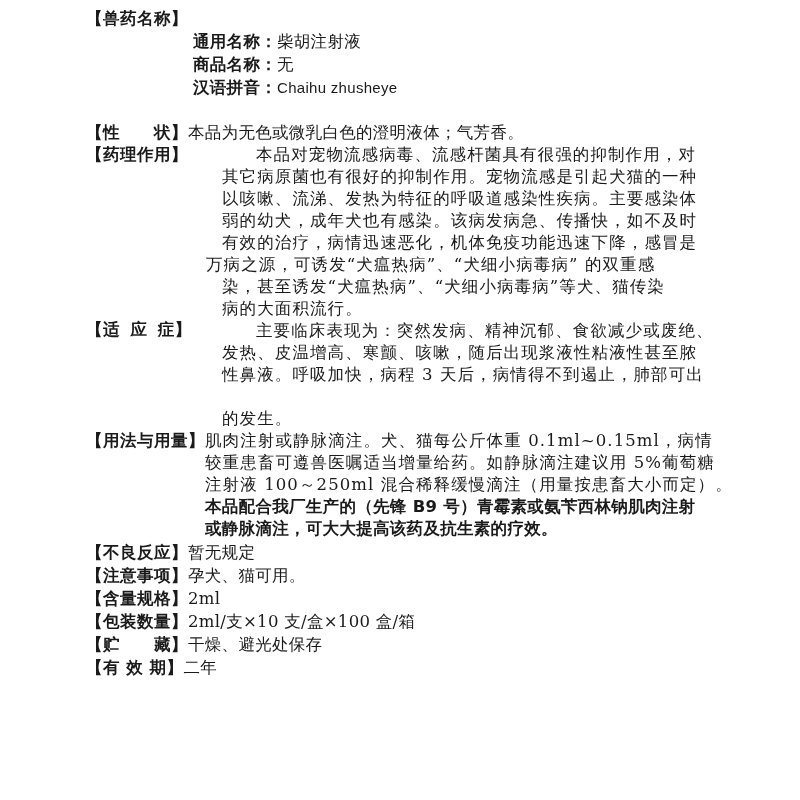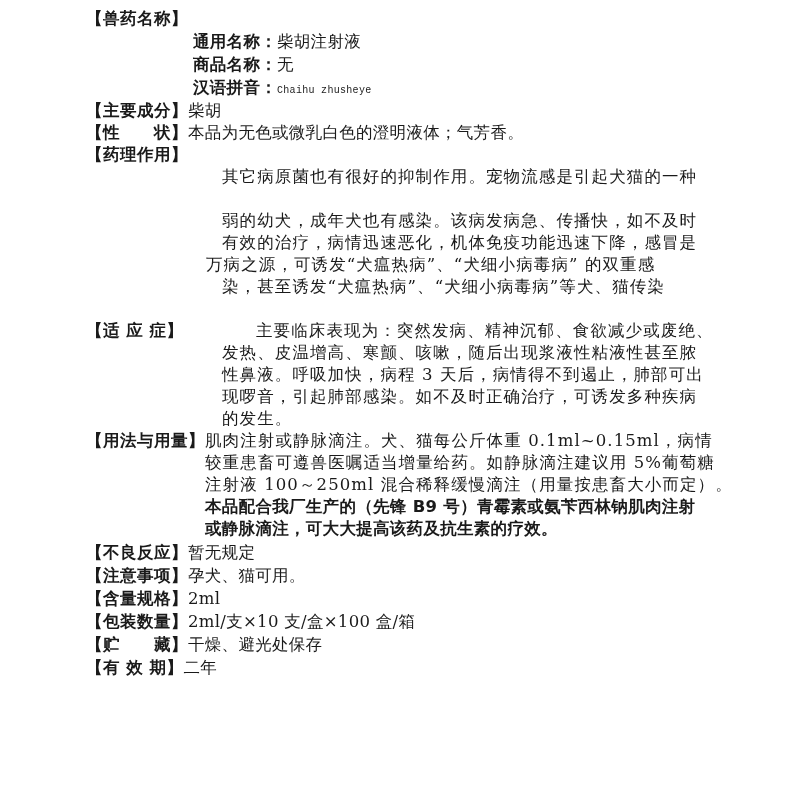--- a/index.html
+++ b/index.html
@@ -20,43 +20,42 @@
 <div class="doc">
 
   <div class="line label" style="left:86px; top:8px;">【兽药名称】</div>
   <div class="line" style="left:193px; top:31px;">
     <span class="sublabel">通用名称：</span><span>柴胡注射液</span>
   </div>
   <div class="line" style="left:193px; top:54px;">
     <span class="sublabel">商品名称：</span><span>无</span>
   </div>
   <div class="line" style="left:193px; top:77px;">
-    <span class="sublabel">汉语拼音：</span><span style="font-family:Liberation Mono, monospace;font-size:10px;">Chaihu zhusheye</span>
+    <span class="sublabel">汉语拼音：</span><span style="font-family:Liberation Sans, sans-serif;font-size:15px;">Chaihu zhusheye</span>
   </div>
 
-  <div class="line" style="left:86px; top:100px;">
-    <span class="label">【主要成分】</span><span>柴胡</span>
-  </div>
 
   <div class="line" style="left:86px; top:122px;">
     <span class="label">【性　　状】</span><span>本品为无色或微乳白色的澄明液体；气芳香。</span>
   </div>
 
   <div class="line label" style="left:86px; top:144px;">【药理作用】</div>
+  <div class="line para" style="left:256px; top:144px;">本品对宠物流感病毒、流感杆菌具有很强的抑制作用，对</div>
   <div class="line para" style="left:222px; top:166px;">其它病原菌也有很好的抑制作用。宠物流感是引起犬猫的一种</div>
+  <div class="line para" style="left:222px; top:188px;">以咳嗽、流涕、发热为特征的呼吸道感染性疾病。主要感染体</div>
   <div class="line para" style="left:222px; top:210px;">弱的幼犬，成年犬也有感染。该病发病急、传播快，如不及时</div>
   <div class="line para" style="left:222px; top:232px;">有效的治疗，病情迅速恶化，机体免疫功能迅速下降，感冒是</div>
   <div class="line para" style="left:206px; top:254px;">万病之源，可诱发“犬瘟热病”、“犬细小病毒病” 的双重感</div>
   <div class="line para" style="left:222px; top:276px;">染，甚至诱发“犬瘟热病”、“犬细小病毒病”等犬、猫传染</div>
+  <div class="line para" style="left:222px; top:298px;">病的大面积流行。</div>
 
-  <div class="line label" style="left:86px; top:320px;">【适 应 症】</div>
+  <div class="line label" style="left:86px; top:320px;font-family:Liberation Mono, monospace;">【适 应 症】</div>
   <div class="line para" style="left:256px; top:320px;">主要临床表现为：突然发病、精神沉郁、食欲减少或废绝、</div>
   <div class="line para" style="left:222px; top:342px;">发热、皮温增高、寒颤、咳嗽，随后出现浆液性粘液性甚至脓</div>
   <div class="line para" style="left:222px; top:364px;">性鼻液。呼吸加快，病程 3 天后，病情得不到遏止，肺部可出</div>
-  <div class="line para" style="left:222px; top:386px;">现啰音，引起肺部感染。如不及时正确治疗，可诱发多种疾病</div>
   <div class="line para" style="left:222px; top:408px;">的发生。</div>
 
   <div class="line label" style="left:86px; top:430px;">【用法与用量】</div>
   <div class="line para" style="left:205px; top:430px;">肌肉注射或静脉滴注。犬、猫每公斤体重 0.1ml~0.15ml，病情</div>
   <div class="line para" style="left:205px; top:452px;">较重患畜可遵兽医嘱适当增量给药。如静脉滴注建议用 5%葡萄糖</div>
   <div class="line para" style="left:205px; top:474px;">注射液 100～250ml 混合稀释缓慢滴注（用量按患畜大小而定）。</div>
   <div class="line bold" style="left:205px; top:496px;">本品配合我厂生产的（先锋 B9 号）青霉素或氨苄西林钠肌肉注射</div>
   <div class="line bold" style="left:205px; top:518px;">或静脉滴注，可大大提高该药及抗生素的疗效。</div>
 
   <div class="line" style="left:86px; top:542px;">

